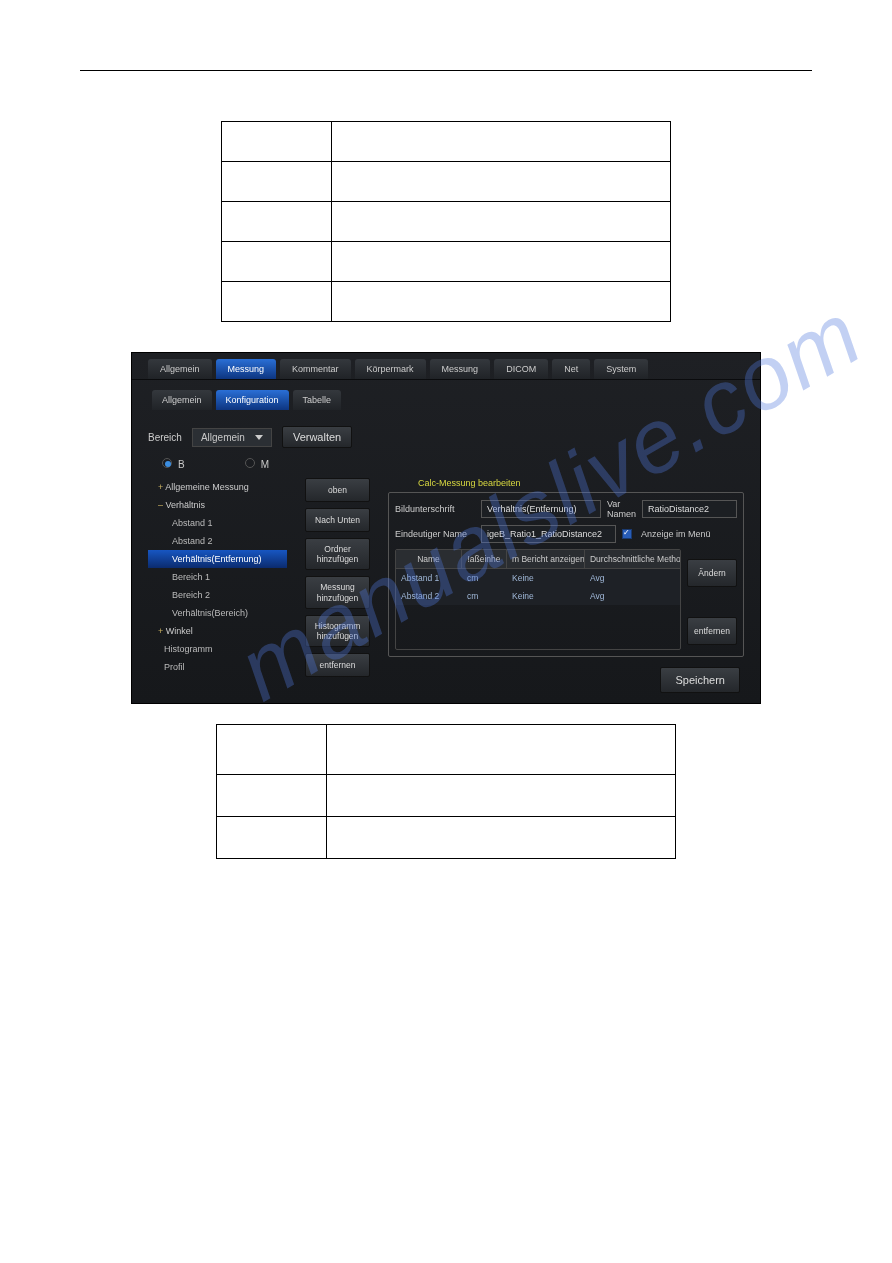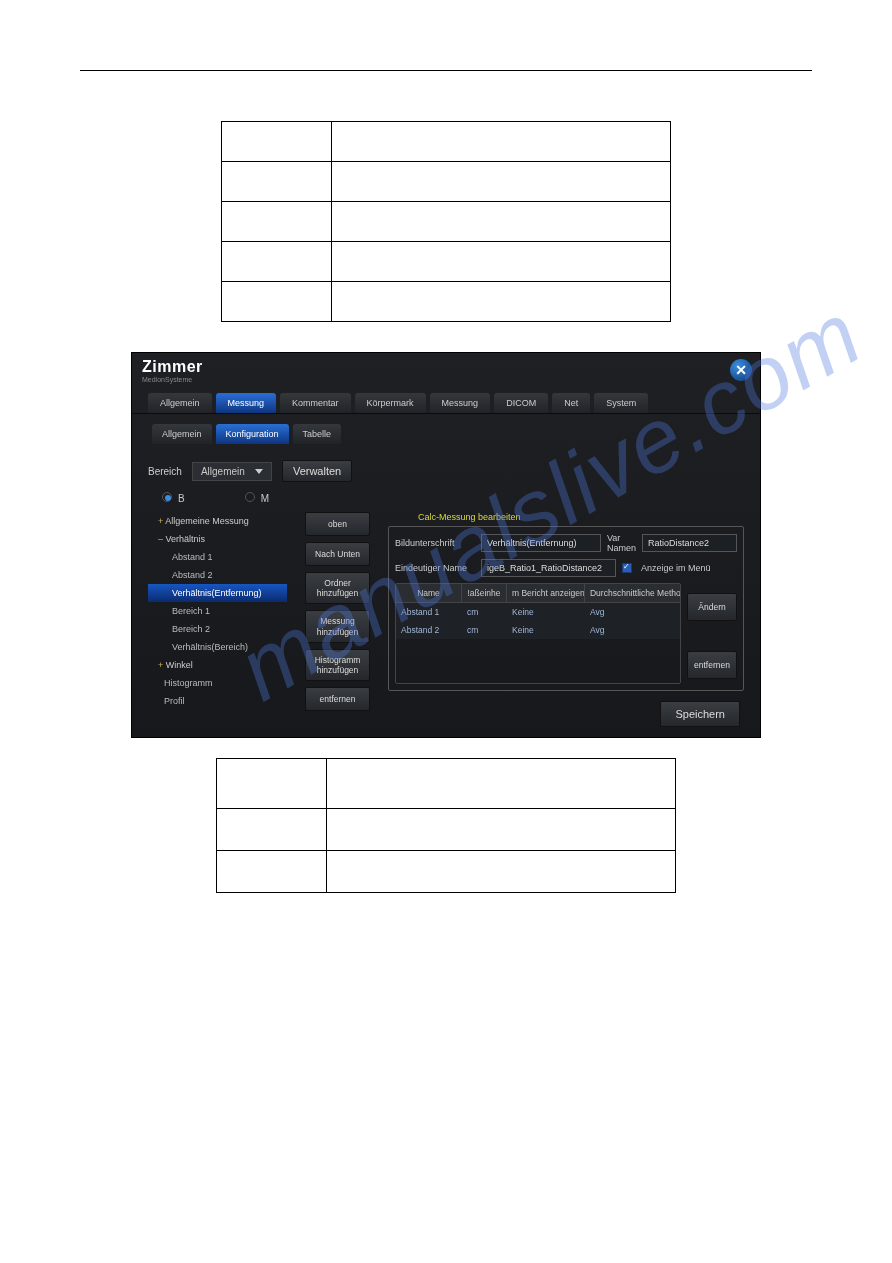--- a/index.html
+++ b/index.html
@@ -350,30 +350,20 @@
     <tr>
           <td></td>
           <td></td>
         </tr>
   </tbody>
     </table>
 
   <div class="watermark">manualslive.com</div>
 
   <div class="app">
-    <div class="app-header">
-      <div class="brand">
-        <span class="brand-name">Zimmer</span>
-        <span class="brand-sub">MedionSysteme</span>
-      </div>
-      <div class="app-title"></div>
-      <div class="close-btn">
-        <span>✕</span>
-      </div>
-    </div>
 
     <div class="main-tabs">
       <div class="tab">Allgemein</div>
       <div class="tab active">Messung</div>
       <div class="tab">Kommentar</div>
       <div class="tab">Körpermark</div>
       <div class="tab">Messung</div>
       <div class="tab">DICOM</div>
       <div class="tab">Net</div>
       <div class="tab">System</div>

